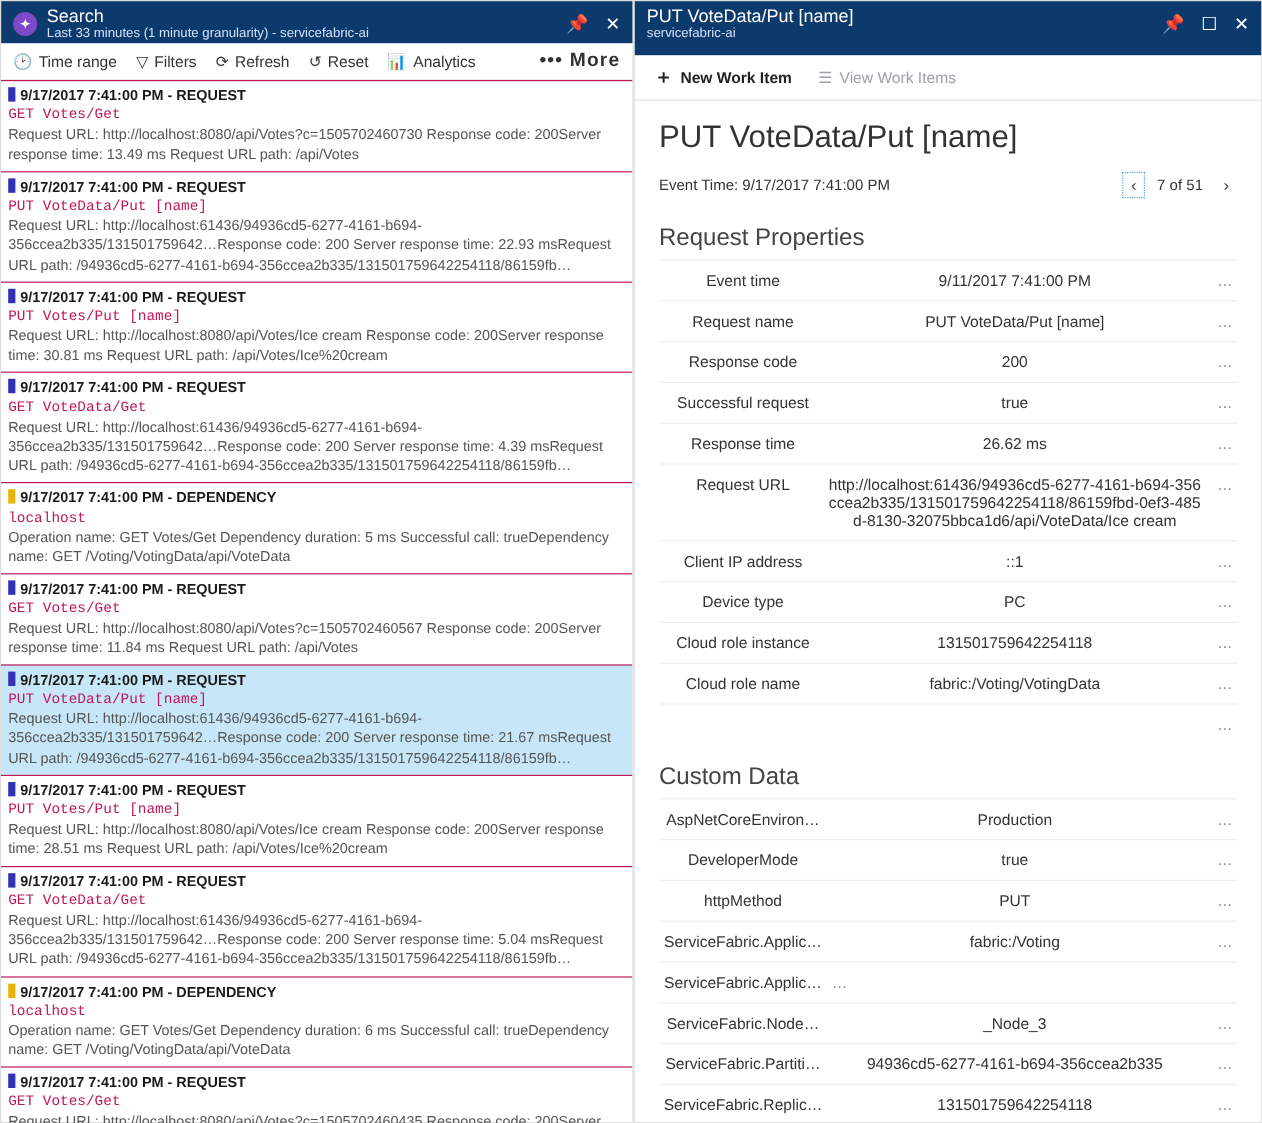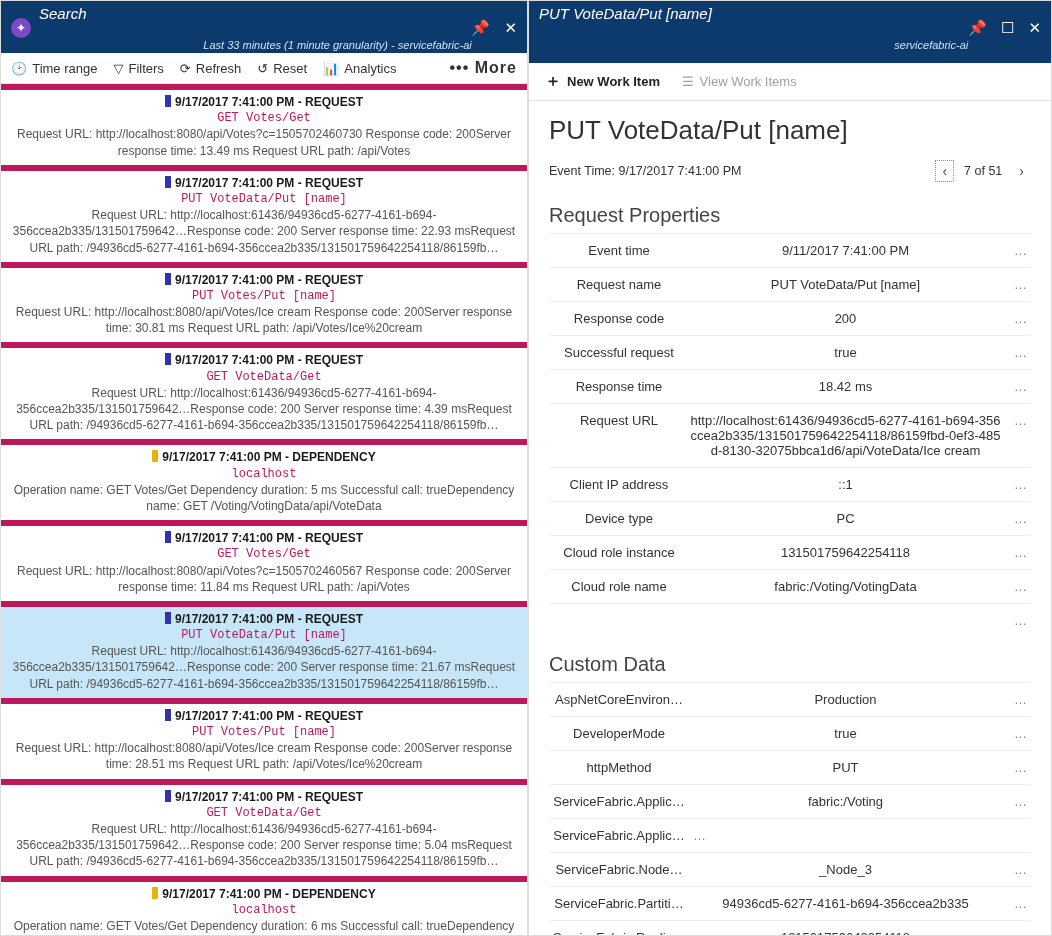--- a/index.html
+++ b/index.html
@@ -3,30 +3,30 @@
 <meta charset="utf-8">
 <style>
 * { box-sizing: border-box; margin: 0; padding: 0; }
 body { font-family: "Segoe UI", Arial, sans-serif; font-size: 13px; color: #333; background: #fff; width: 1052px; height: 936px; overflow: hidden; display: flex; }
 .pane { display: flex; flex-direction: column; height: 100%; border: 1px solid #ddd; }
 .pane-left { width: 528px; }
 .pane-right { flex: 1; }
 .titlebar { background: #0d3a6d; color: #fff; display: flex; align-items: center; padding: 4px 10px 2px 10px; }
 .titlebar.small { padding: 4px 10px 12px 10px; }
 .titlebar .tb-icon { width: 20px; height: 20px; border-radius: 50%; background: #7d4ac7; display: inline-flex; align-items: center; justify-content: center; color: #fff; margin-right: 8px; font-size: 12px; }
-.titlebar .tb-main { flex: 1; font-style: italic; }
+.titlebar .tb-main { flex: 1; }
 .titlebar .tb-title { font-size: 15px; color: #fff; }
-.titlebar .tb-sub { font-size: 11px; color: #cfe1f5; margin-top: 17px; text-align: right; }
+.titlebar .tb-sub { font-size: 11px; color: #cfe1f5; margin-top: 0; }
 .titlebar .tb-ctrls { display: flex; gap: 14px; margin-left: auto; font-size: 15px; }
 .titlebar .tb-ctrls span { cursor: pointer; }
 .toolbar { border-bottom: 1px solid #e4e4e4; padding: 6px 10px; display: flex; align-items: center; gap: 16px; color: #333; font-size: 13px; }
 .toolbar .tool { display: inline-flex; align-items: center; gap: 5px; cursor: pointer; }
 .toolbar .more { margin-left: auto; font-size: 16px; font-weight: bold; letter-spacing: 1px; cursor: pointer; }
 .list { flex: 1; overflow: auto; padding: 0; }
-.row { border-top: 6px solid #be185d; padding: 4px 6px 6px 6px; cursor: pointer; font-size: 12px; line-height: 1.35; text-align: center; }
+.row { border-top: 1px solid #be185d; padding: 4px 6px 6px 6px; cursor: pointer; font-size: 12px; line-height: 1.35; }
 .row.selected { background: #c7e7f9; }
 .row-head { font-weight: bold; color: #1a1a1a; font-size: 12px; }
 .bar { display: inline-block; width: 6px; height: 12px; margin-right: 4px; vertical-align: -1px; }
 .bar.req { background: #3230b3; }
 .bar.dep { background: #e8b40c; }
 .mono { font-family: Consolas, "Courier New", monospace; font-size: 12px; color: #be185d; }
 .lbl { color: #555; display: inline; }
 .wi-bar { border-bottom: 1px solid #e4e4e4; padding: 8px 16px; display: flex; gap: 22px; font-size: 13px; }
 .wi-new { color: #222; cursor: pointer; display: inline-flex; align-items: center; gap: 6px; font-weight: 600; }
 .wi-view { color: #9aa1a7; cursor: default; display: inline-flex; align-items: center; gap: 6px; }
@@ -131,21 +131,21 @@
             <div class="v">200</div>
             <div class="ell">…</div>
           </div>
           <div class="prop">
             <div class="k">Successful request</div>
             <div class="v">true</div>
             <div class="ell">…</div>
           </div>
           <div class="prop">
             <div class="k">Response time</div>
-            <div class="v">18.42 ms</div>
+            <div class="v">26.62 ms</div>
             <div class="ell">…</div>
           </div>
           <div class="prop">
             <div class="k">Request URL</div>
             <div class="v">http://localhost:61436/94936cd5-6277-4161-b694-356ccea2b335/131501759642254118/86159fbd-0ef3-485d-8130-32075bbca1d6/api/VoteData/Ice cream</div>
             <div class="ell">…</div>
           </div>
           <div class="prop">
             <div class="k">Client IP address</div>
             <div class="v">::1</div>

